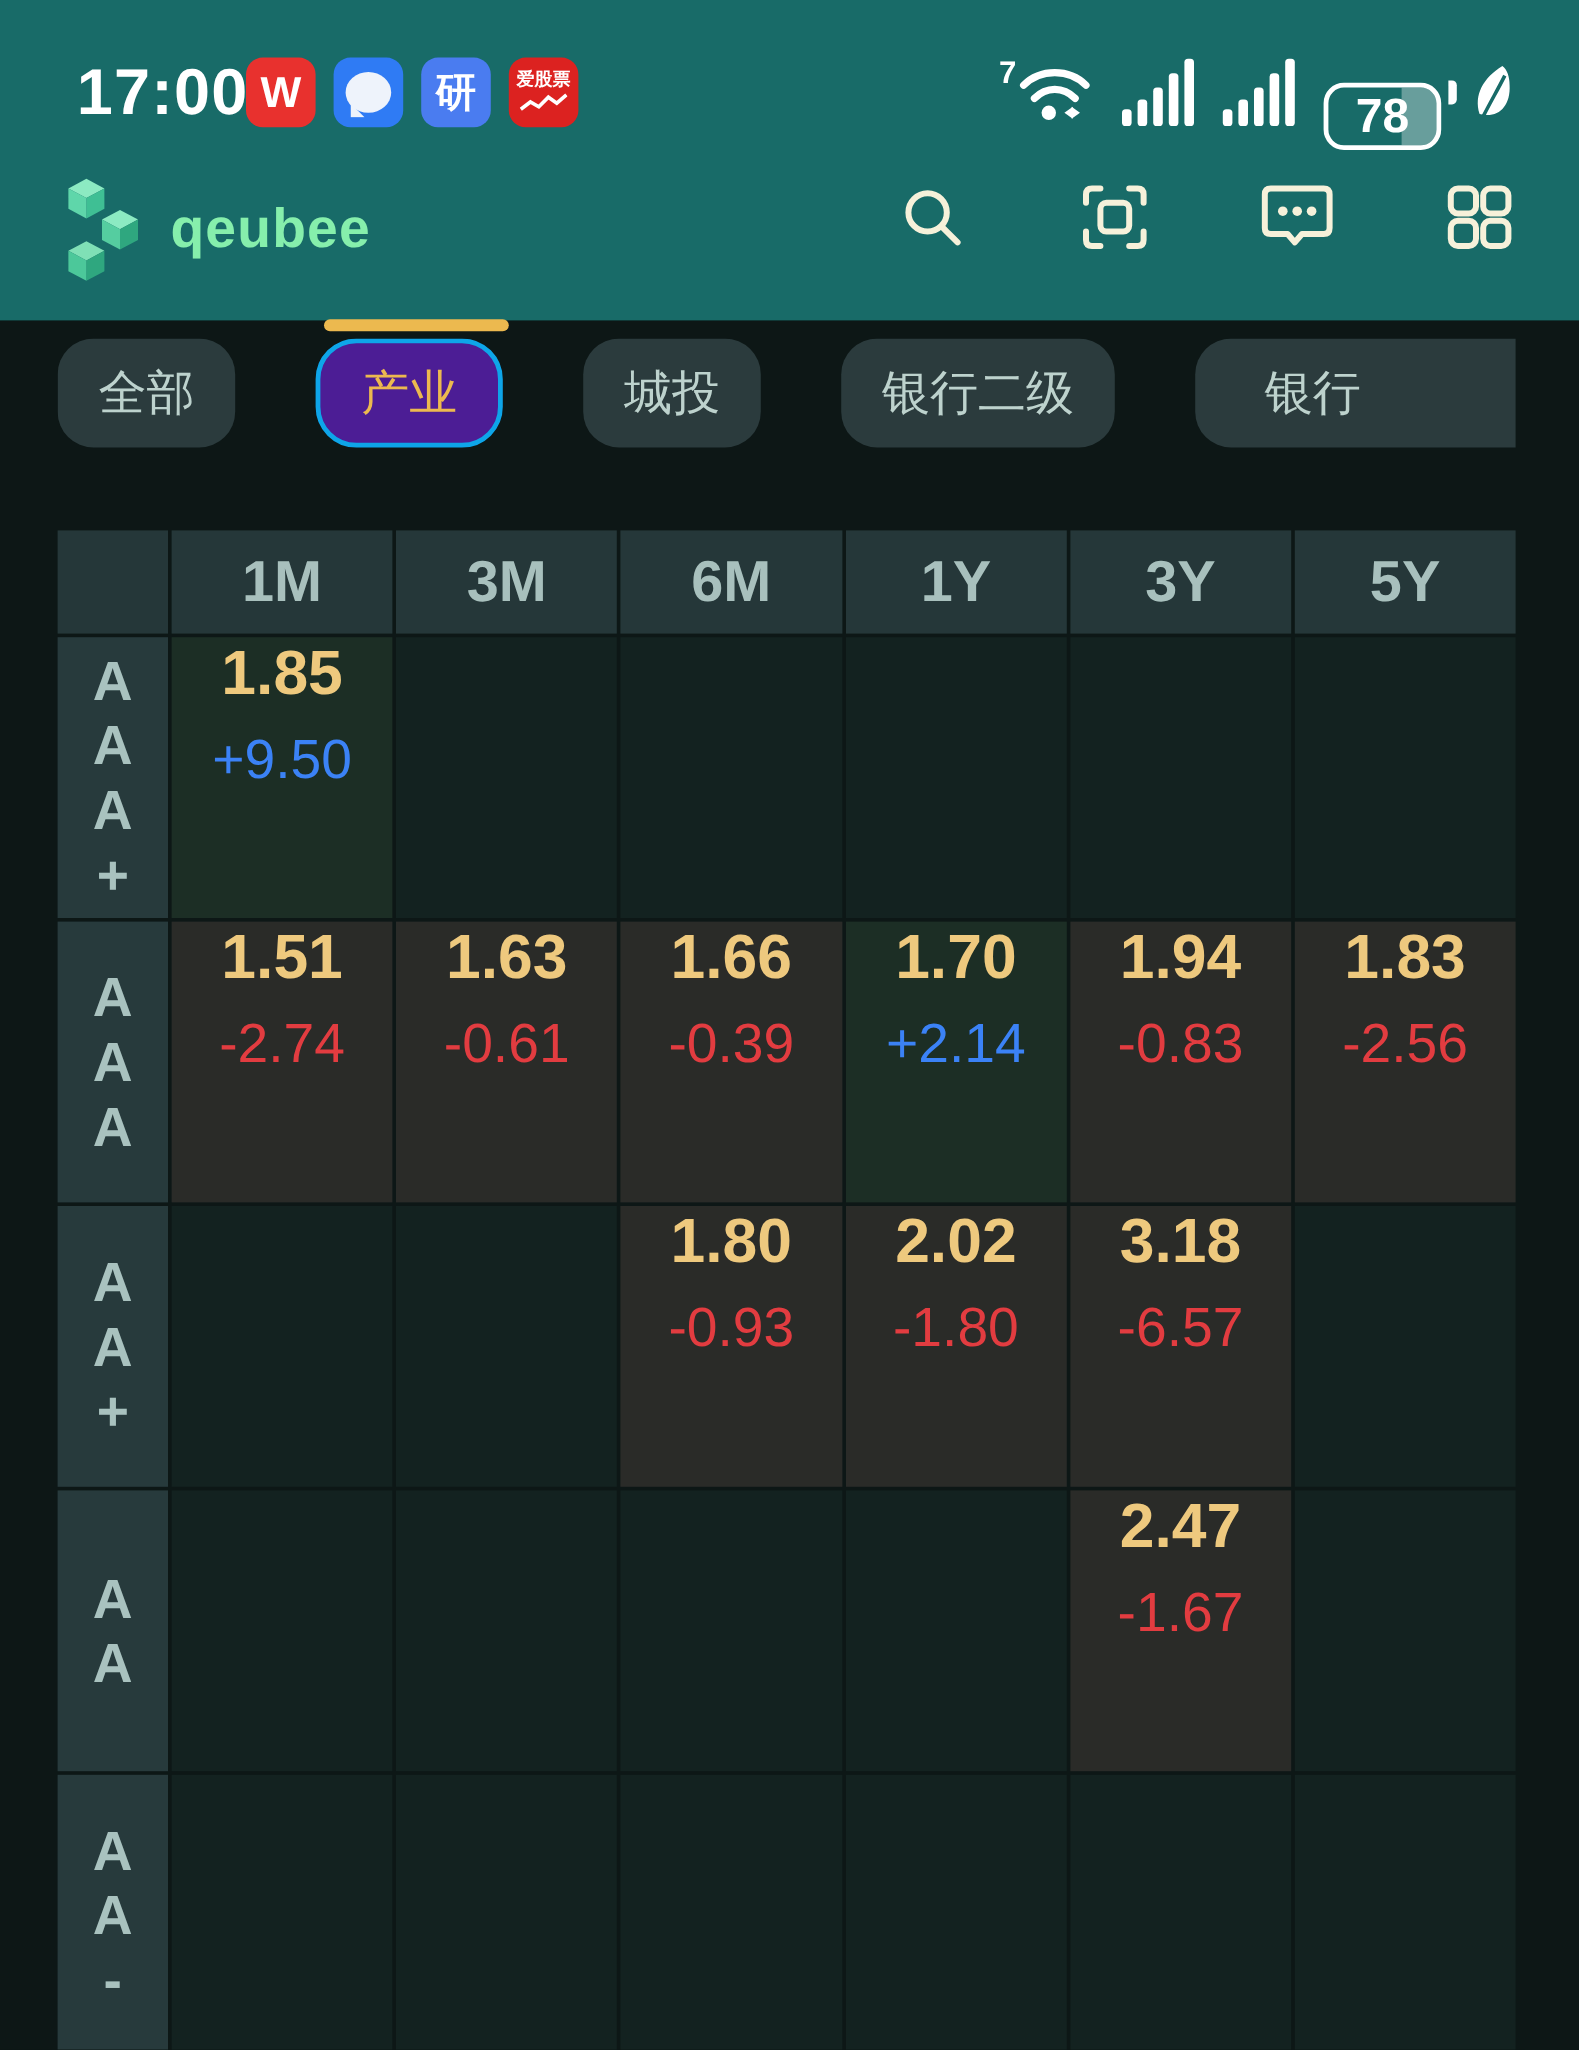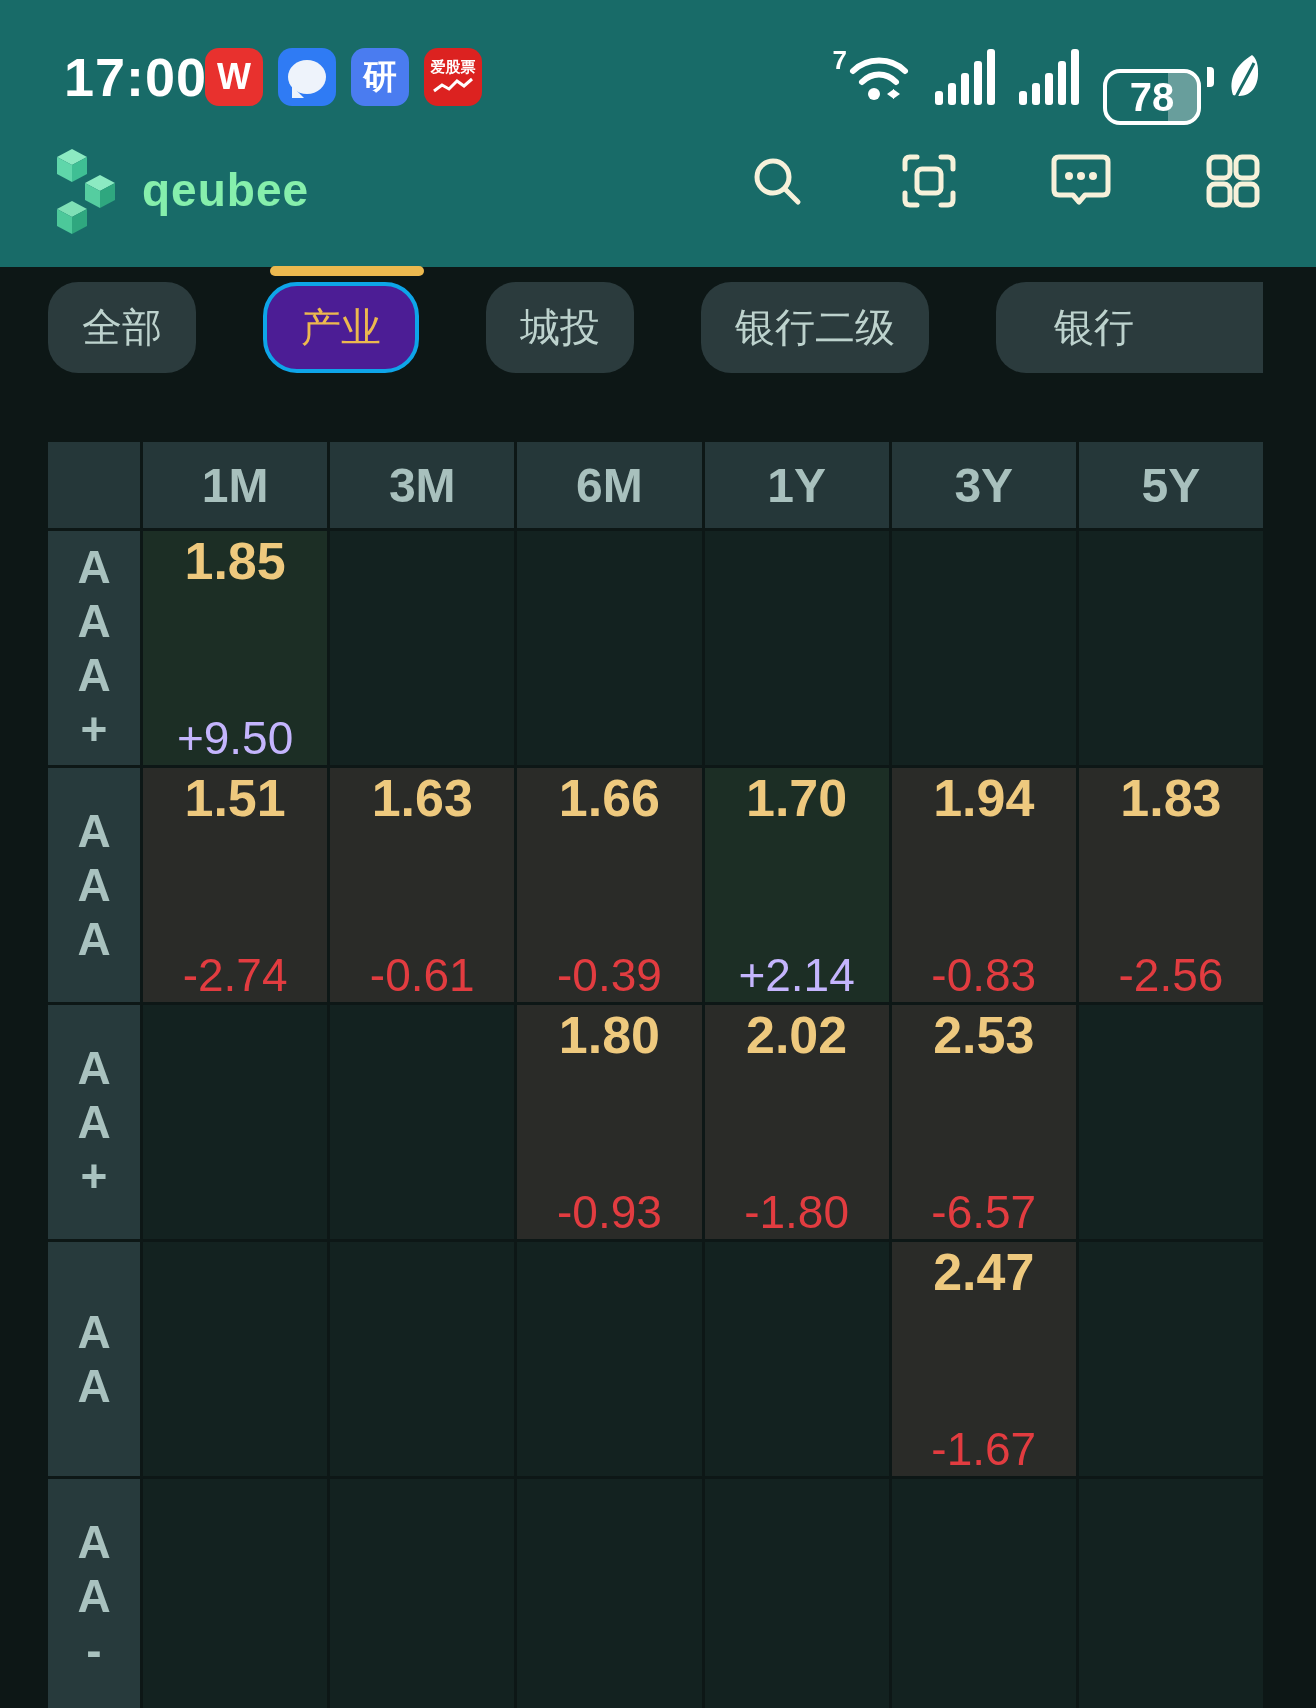--- a/index.html
+++ b/index.html
@@ -103,29 +103,29 @@
     color:#a8c0bd; font-size:48px; font-weight:600;
   }
   .rl {
     height:234px; background:#273a3c;
     display:flex; flex-direction:column; align-items:center; justify-content:center;
     color:#a9c2bf; font-size:46px; font-weight:600; line-height:54px;
   }
   .cell { height:234px; }
   .cell.empty { background:#132220; }
   .cell.val {
-    display:flex; flex-direction:column; align-items:center; justify-content:space-between;
+    display:flex; flex-direction:column; align-items:center; justify-content:flex-start;
     gap:14px;
   }
   .cell.down { background:#2a2b28; }
   .cell.up { background:#1c2e25; }
   .cell .v { color:#eec97e; font-size:52px; font-weight:700; }
   .cell .c { font-size:46px; }
   .cell.down .c { color:#e23c40; }
-  .cell.up .c { color:#c4b5fd; }
+  .cell.up .c { color:#3b82f6; }
 </style>
 </head>
 <body>
 
 <div class="appbar">
 
   <div class="statusbar">
     <div class="time">17:00</div>
 
     <div class="notif-icons">
@@ -316,21 +316,21 @@
   <div class="cell empty"></div>
   <div class="cell val down">
     <div class="v">1.80</div>
     <div class="c">-0.93</div>
   </div>
   <div class="cell val down">
     <div class="v">2.02</div>
     <div class="c">-1.80</div>
   </div>
   <div class="cell val down">
-    <div class="v">2.53</div>
+    <div class="v">3.18</div>
     <div class="c">-6.57</div>
   </div>
   <div class="cell empty"></div>
 
   <div class="rl">
     <span>A</span>
     <span>A</span>
   </div>
   <div class="cell empty"></div>
   <div class="cell empty"></div>

